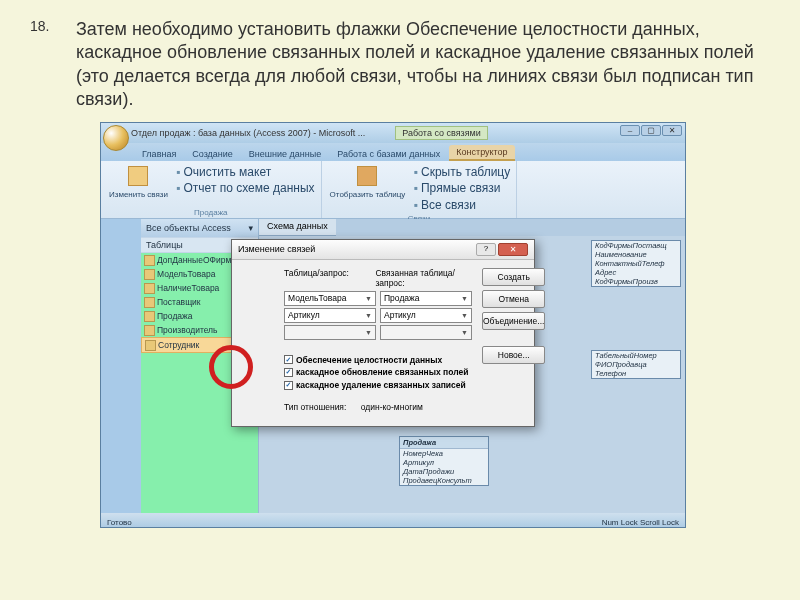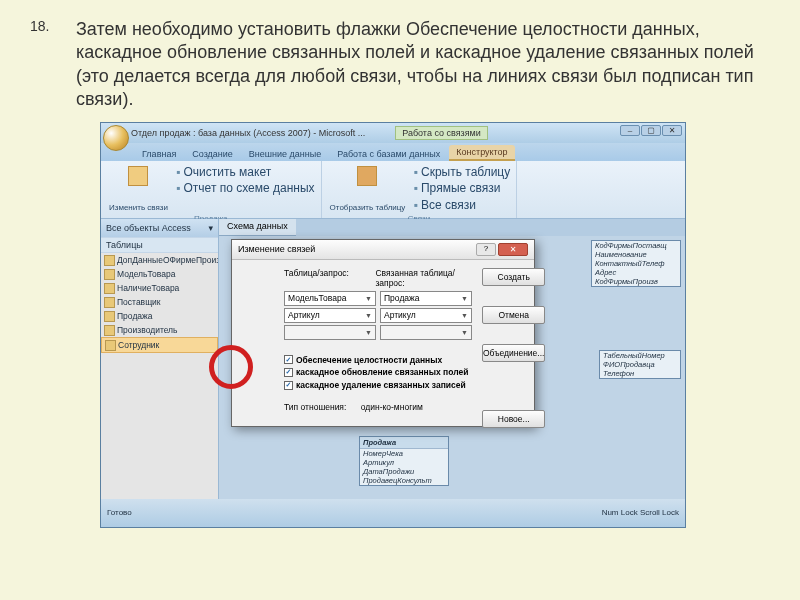--- a/index.html
+++ b/index.html
@@ -13,26 +13,26 @@
   .orb { position: absolute; left: 2px; top: 2px; width: 26px; height: 26px; border-radius: 50%; background: radial-gradient(circle at 30% 30%, #fff, #e8c060, #b88020); border: 1px solid #aa8830; z-index: 5; }
   .wincontrols { position: absolute; right: 3px; top: 2px; display: flex; gap: 1px; }
   .wincontrols span { width: 20px; height: 11px; background: #b8d0e6; border: 1px solid #6a8fb0; border-radius: 2px; display: inline-flex; align-items: center; justify-content: center; font-size: 8px; }
   .tabstrip { height: 18px; background: linear-gradient(#bcd6ec, #a8cae8); display: flex; align-items: flex-end; padding-left: 34px; gap: 2px; }
   .tab { padding: 2px 7px; font-size: 9px; color: #2a4a6a; border-top-left-radius: 3px; border-top-right-radius: 3px; background: transparent; }
   .tab.active { background: #e8d4a8; color: #5a3a20; }
   .xtab { border-bottom: 2px solid #c4a050; }
   .ribbon { height: 58px; background: linear-gradient(#eaf2fa, #d8e6f2); border-bottom: 1px solid #9ab8d4; display: flex; }
   .rgroup { border-right: 1px solid #bcd0e4; padding: 3px 6px 1px; display: flex; flex-direction: column; justify-content: space-between; }
   .rgroup-label { text-align: center; color: #5a7fa0; font-size: 8px; }
-  .rbig { display: flex; flex-direction: column; align-items: center; gap: 17px; font-size: 8px; color: #2a4a6a; padding: 2px; }
+  .rbig { display: flex; flex-direction: column; align-items: center; gap: 4px; font-size: 8px; color: #2a4a6a; padding: 2px; }
   .rbig .ricon { width: 20px; height: 20px; background: #f0cc80; border: 1px solid #c09040; }
   .ritems { font-size: 12px; color: #2a4a6a; line-height: 1.4; }
   .ritems div::before { content: "▪ "; color: #6a8faa; }
   .body { display: flex; height: 296px; }
-  .navpane { width: 118px; background: #e5e5e5; border-right: 1px solid #9ab8d4; }
+  .navpane { width: 118px; background: #86efac; border-right: 1px solid #9ab8d4; margin-left: 40px; }
   .navhead { height: 18px; background: linear-gradient(#d0e2f2, #b4cee6); padding: 2px 5px; color: #234; font-size: 9px; display: flex; justify-content: space-between; align-items: center; }
   .navcat { background: #d8e6f2; padding: 2px 5px; font-size: 9px; color: #234; border-top: 1px solid #c4d6e8; border-bottom: 1px solid #c4d6e8; }
   .navitem { padding: 2px 3px 2px 16px; font-size: 8.5px; color: #234; position: relative; white-space: nowrap; overflow: hidden; }
   .navitem::before { content: ""; position: absolute; left: 3px; top: 2px; width: 9px; height: 9px; background: #e8c878; border: 1px solid #b89850; }
   .navitem.sel { background: #f8d898; border: 1px solid #e0b060; }
   .workarea { flex: 1; background: #b4cce2; position: relative; }
   .doctab { position: absolute; left: 0; top: 0; height: 17px; background: #d4e2ee; padding: 2px 8px; font-size: 9px; border-bottom: 1px solid #8aa8c4; }
   .canvas { position: absolute; left: 0; right: 0; top: 17px; bottom: 0; background: #c0d4e6; overflow: hidden; font-style: italic; }
   .tbox { position: absolute; background: #e8f0f6; border: 1px solid #6a8aaa; font-size: 7.5px; color: #234; }
   .tbox .thead { background: #c8dcec; padding: 1px 3px; font-weight: bold; border-bottom: 1px solid #a0b8d0; }
@@ -43,24 +43,24 @@
   .dlg-body { padding: 8px 8px 4px; display: flex; gap: 10px; margin-left: 44px; }
   .dlg-left { flex: 1; }
   .dlg-labels { display: flex; gap: 8px; font-size: 8.5px; margin-bottom: 3px; }
   .dlg-combos { display: flex; gap: 4px; margin-bottom: 2px; }
   .combo { width: 92px; height: 15px; background: #fff; border: 1px solid #888; font-size: 8.5px; padding: 1px 3px; display: flex; justify-content: space-between; align-items: center; }
   .combo span:last-child { font-size: 7px; color: #555; }
   .checks { margin-top: 14px; font-size: 8.5px; line-height: 1.5; position: relative; font-weight: bold; }
   .chk { display: flex; align-items: center; gap: 3px; }
   .chkbox { width: 9px; height: 9px; border: 1px solid #666; background: #fff; display: inline-flex; align-items: center; justify-content: center; font-size: 7px; color: #2a6aaa; }
   .reltype { margin-top: 10px; font-size: 8.5px; }
-  .dlg-right { width: 78px; display: flex; flex-direction: column; gap: 20px; }
+  .dlg-right { width: 78px; display: flex; flex-direction: column; gap: 4px; }
   .dlg-btn { height: 18px; background: linear-gradient(#fdfdfd, #e0e0e0); border: 1px solid #888; font-size: 8.5px; display: flex; align-items: center; justify-content: center; border-radius: 2px; }
   .redcircle { position: absolute; left: 108px; top: 222px; width: 44px; height: 44px; border: 5px solid #d02020; border-radius: 50%; z-index: 30; pointer-events: none; }
-  .statusbar { position: absolute; bottom: 0; left: 0; right: 0; height: 28px; background: linear-gradient(#cfe0ee, #aecce4); font-size: 8px; color: #234; display: flex; align-items: center; justify-content: space-between; padding: 0 6px; }
+  .statusbar { position: absolute; bottom: 0; left: 0; right: 0; height: 14px; background: linear-gradient(#cfe0ee, #aecce4); font-size: 8px; color: #234; display: flex; align-items: flex-end; justify-content: space-between; padding: 0 6px; }
 </style>
 </head>
 <body>
 
 <div class="slide">
   <div class="instruction">
     <div class="instr-num">18.</div>
     <div class="instr-text">Затем необходимо установить флажки Обеспечение целостности данных, каскадное обновление связанных полей и каскадное удаление связанных полей (это делается всегда для любой связи, чтобы на линиях связи был подписан тип связи).</div>
   </div>
 
@@ -130,21 +130,21 @@
       <div class="workarea">
         <div class="doctab">Схема данных</div>
         <div class="canvas">
           <div class="tbox" style="right:4px;top:4px;width:90px;">
             <div>КодФирмыПоставщ</div>
               <div>Наименование</div>
               <div>КонтактныйТелеф</div>
               <div>Адрес</div>
               <div>КодФирмыПроизв</div>
           </div>
-          <div class="tbox" style="right:4px;top:114px;width:82px;">
+          <div class="tbox" style="right:4px;top:114px;width:90px;">
             <div>ТабельныйНомер</div>
               <div>ФИОПродавца</div>
               <div>Телефон</div>
           </div>
           <div class="tbox" style="left:140px;top:200px;width:90px;">
             <div class="thead">Продажа</div>
             <div>НомерЧека</div>
               <div>Артикул</div>
               <div>ДатаПродажи</div>
               <div>ПродавецКонсульт</div>

